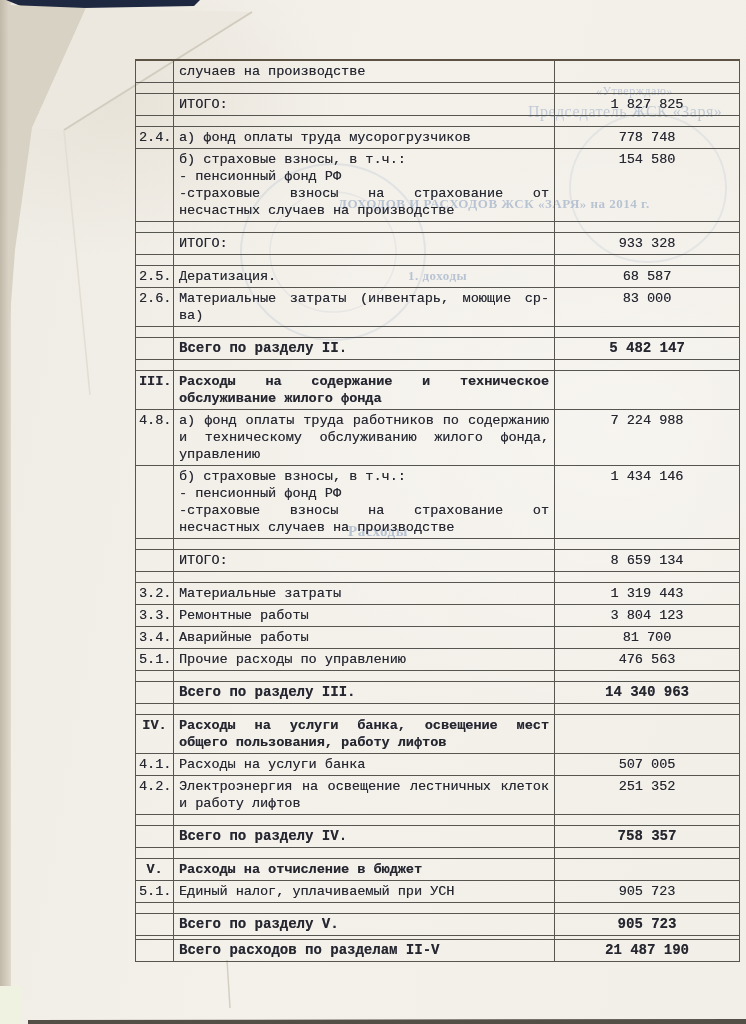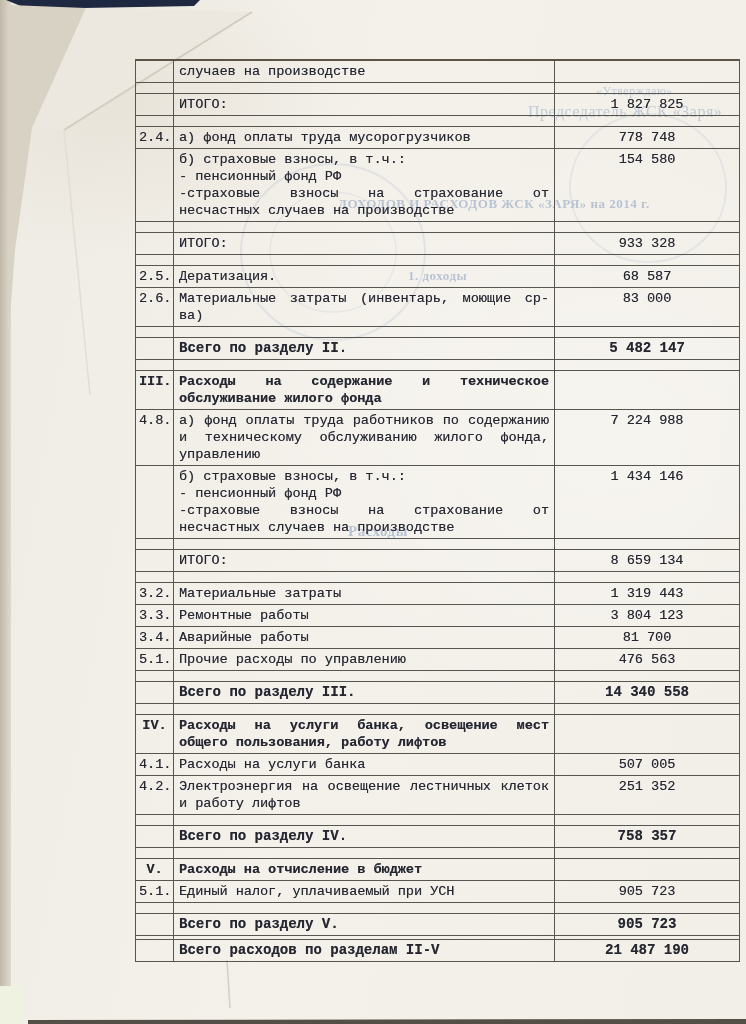--- a/index.html
+++ b/index.html
@@ -254,21 +254,21 @@
         <tr class="empty">
           <td class="num"></td>
           <td class="desc"></td>
           <td class="val"></td>
         </tr>
         <tr class="total">
           <td class="num"></td>
           <td class="desc">
             <div>Всего по разделу III.</div>
           </td>
-          <td class="val">14 340 558</td>
+          <td class="val">14 340 963</td>
         </tr>
         <tr class="empty">
           <td class="num"></td>
           <td class="desc"></td>
           <td class="val"></td>
         </tr>
         <tr class="section">
           <td class="num">IV.</td>
           <td class="desc">
             <div>Расходы на услуги банка, освещение мест общего пользования, работу лифтов</div>

